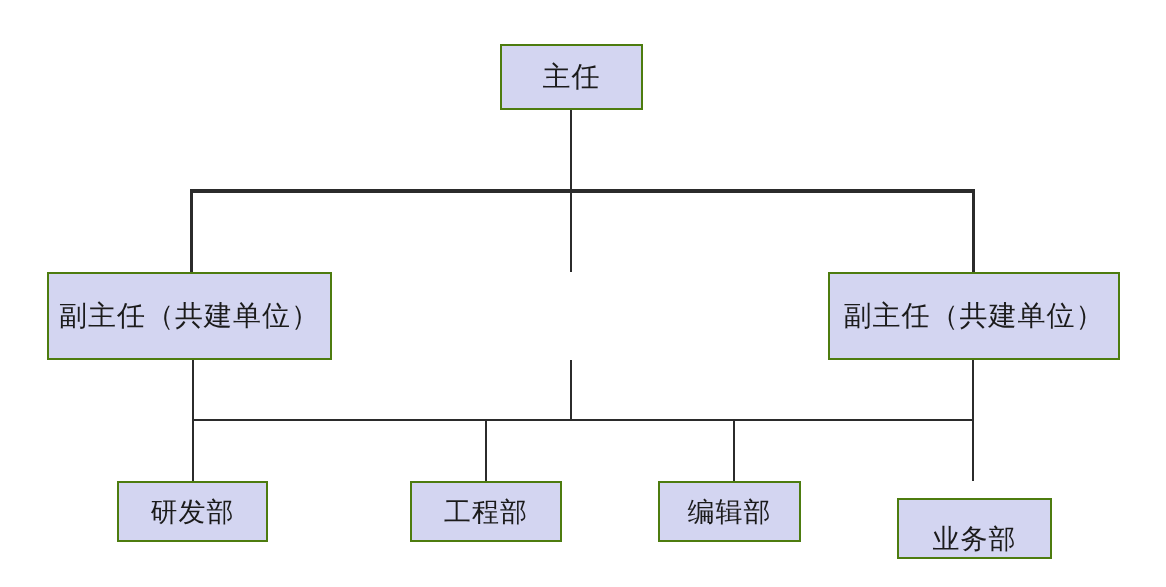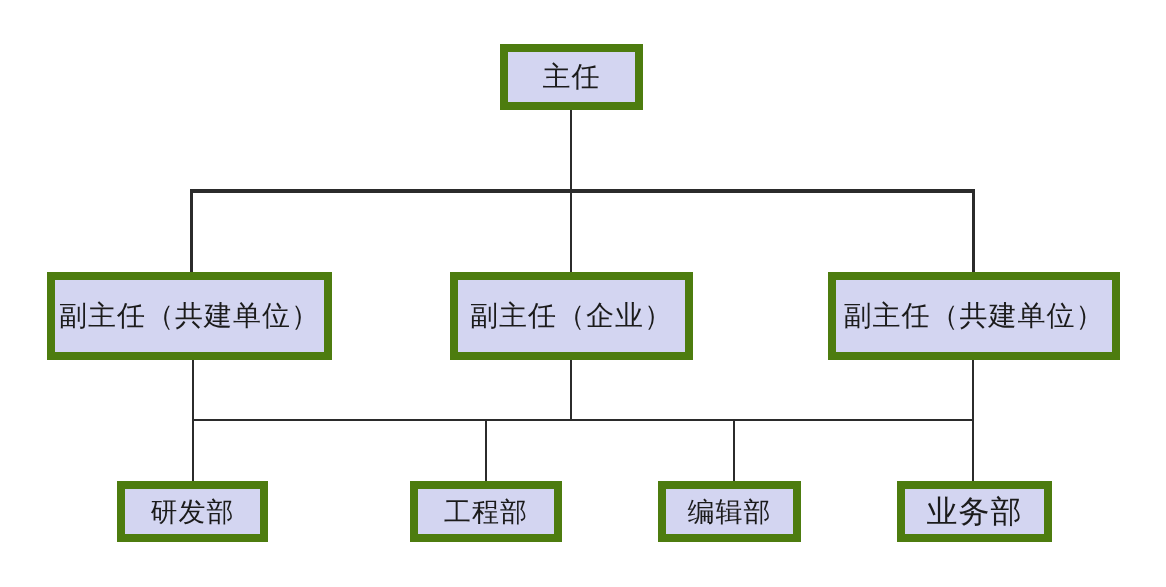--- a/index.html
+++ b/index.html
@@ -12,21 +12,21 @@
     width: 1166px;
     height: 587px;
     background: #ffffff;
     font-family: "Liberation Sans", "DejaVu Sans", sans-serif;
     overflow: hidden;
   }
   .node {
     position: absolute;
     box-sizing: border-box;
     background: #d3d5f1;
-    border: 8px solid #4d7c0f;
+    border: 2px solid #4d7c0f;
     display: flex;
     align-items: center;
     justify-content: center;
     color: #1b1b1b;
     font-size: 28px;
     letter-spacing: 1px;
     white-space: nowrap;
     z-index: 2;
   }
   .line {
@@ -40,21 +40,21 @@
 
   
   .node-deputy-left    { left: 47px;  top: 272px; width: 285px; height: 88px; }
   .node-deputy-middle  { left: 450px; top: 272px; width: 243px; height: 88px; }
   .node-deputy-right   { left: 828px; top: 272px; width: 292px; height: 88px; }
 
   
   .node-dept-rd        { left: 117px; top: 481px; width: 151px; height: 61px; font-size: 27px; }
   .node-dept-eng       { left: 410px; top: 481px; width: 152px; height: 61px; font-size: 27px; }
   .node-dept-edit      { left: 658px; top: 481px; width: 143px; height: 61px; font-size: 27px; }
-  .node-dept-biz       { left: 897px; top: 481px; width: 155px; height: 61px; font-size: 31px; }
+  .node-dept-biz       { left: 897px; top: 498px; width: 155px; height: 61px; font-size: 27px; align-items: flex-end; }
 
   
   .c-root-stem     { left: 570px; top: 110px; width: 2px;   height: 162px; }
   .c-bus1          { left: 190px; top: 189px; width: 785px; height: 4px; }
   .c-bus1-drop-l   { left: 190px; top: 189px; width: 3px;   height: 83px; }
   .c-bus1-drop-r   { left: 972px; top: 189px; width: 3px;   height: 83px; }
 
   
   .c-dep-left-stem   { left: 192px; top: 360px; width: 2px;   height: 121px; }
   .c-dep-middle-stem { left: 570px; top: 360px; width: 2px;   height: 61px; }
@@ -80,23 +80,20 @@
   <div class="line c-bus2-drop-eng"></div>
   <div class="line c-bus2-drop-edit"></div>
 
   <div class="node node-director">
     <span>主任</span>
   </div>
 
   <div class="node node-deputy-left">
     <span>副主任（共建单位）</span>
   </div>
-  <div class="node node-deputy-middle">
-    <span>副主任（企业）</span>
-  </div>
   <div class="node node-deputy-right">
     <span>副主任（共建单位）</span>
   </div>
 
   <div class="node node-dept-eng">
     <span>工程部</span>
   </div>
   <div class="node node-dept-rd">
     <span>研发部</span>
   </div>

